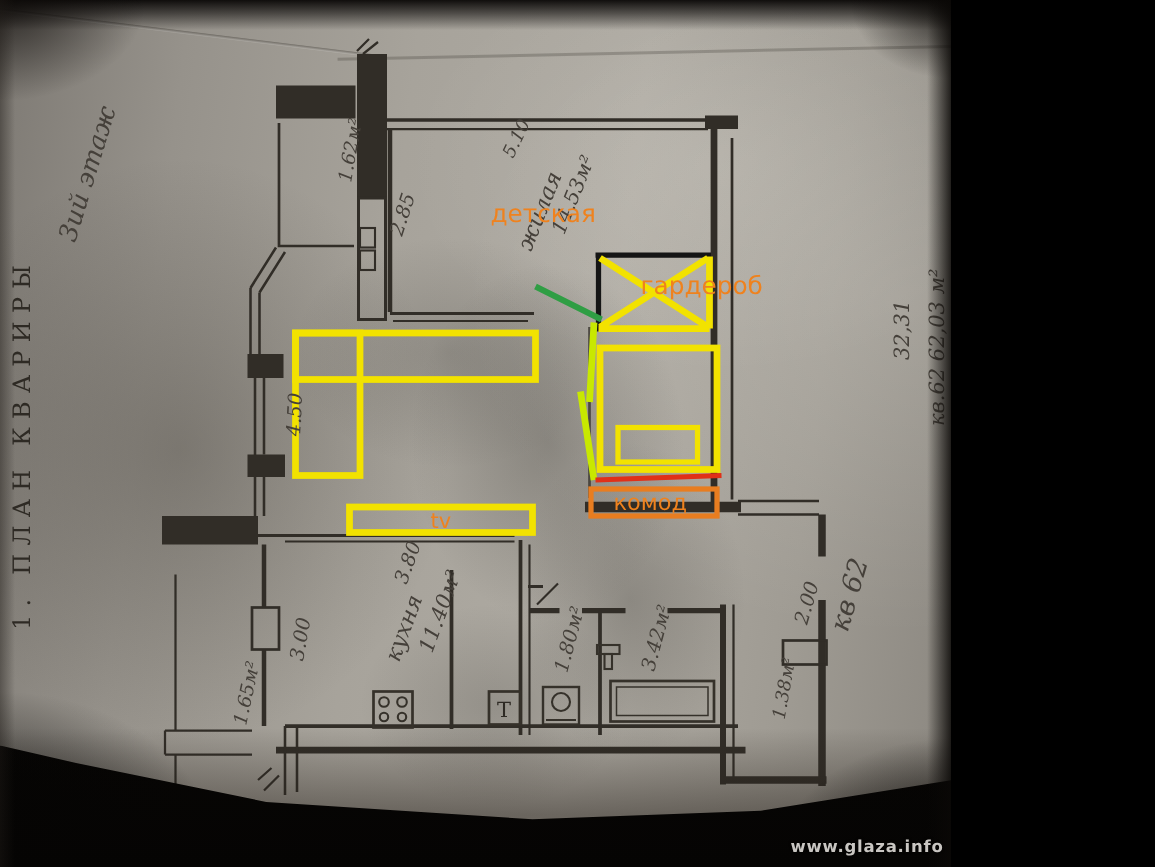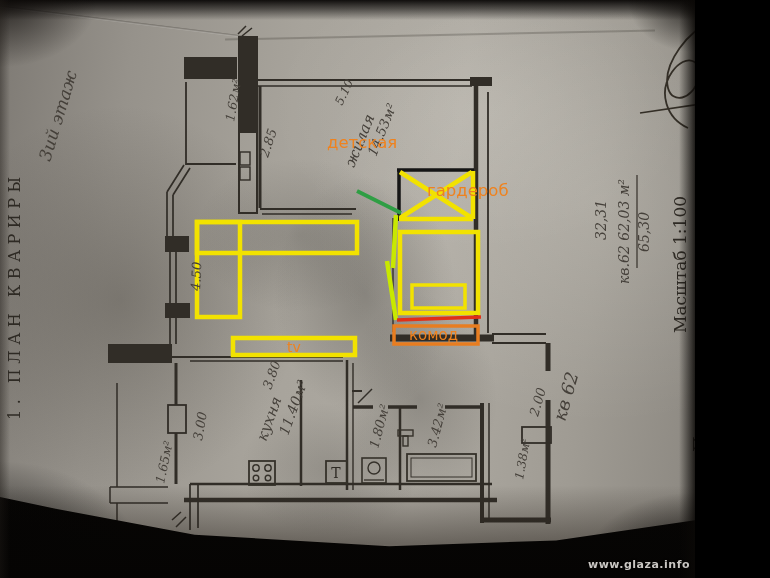--- a/index.html
+++ b/index.html
@@ -1,16 +1,16 @@
 <!DOCTYPE html>
 <html><head>
 <meta charset="utf-8">
 <style>
   html,body{margin:0;padding:0;background:#000;}
-  #photo{position:relative;width:695px;height:578px;overflow:hidden;
+  #photo{position:relative;width:634px;height:578px;overflow:hidden;
          font-family:"DejaVu Sans",sans-serif;}
   .paper-bg{position:absolute;inset:0;
     background:
       radial-gradient(130px 170px at 365px 295px, rgba(52,50,46,.30), transparent 70%),
       radial-gradient(110px 150px at 420px 400px, rgba(52,50,46,.26), transparent 70%),
       radial-gradient(150px 110px at 300px 235px, rgba(52,50,46,.22), transparent 70%),
       radial-gradient(120px 90px at 330px 470px, rgba(52,50,46,.20), transparent 75%),
       radial-gradient(240px 260px at 120px 300px, rgba(58,54,48,.32), transparent 75%),
       radial-gradient(420px 320px at 600px 200px, rgba(255,252,244,.16), transparent 70%),
       radial-gradient(300px 200px at 480px 110px, rgba(255,252,244,.12), transparent 70%),

